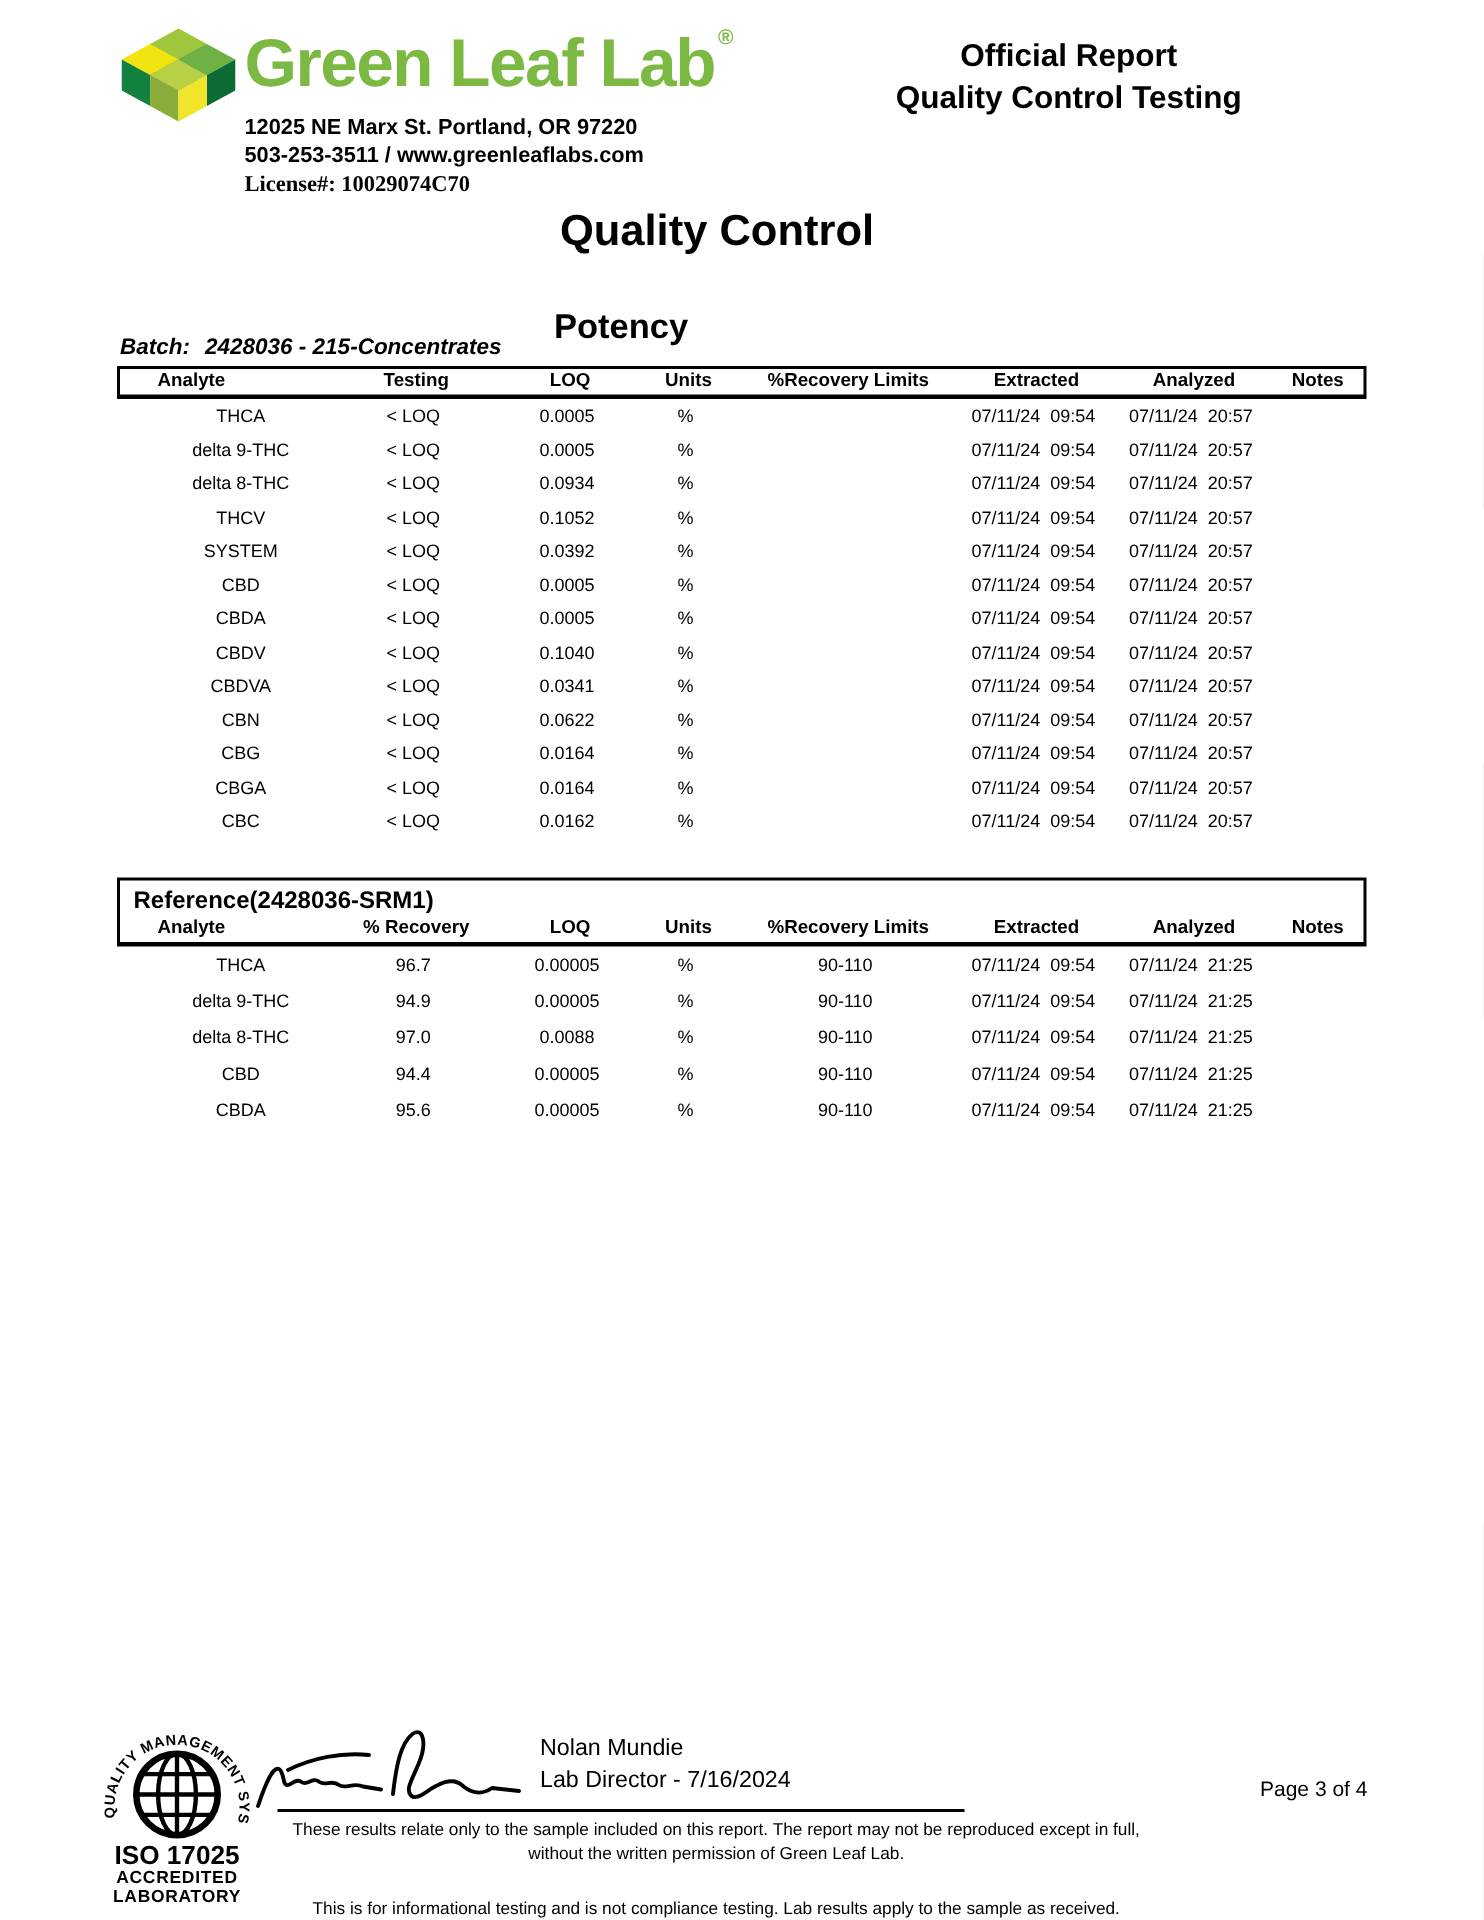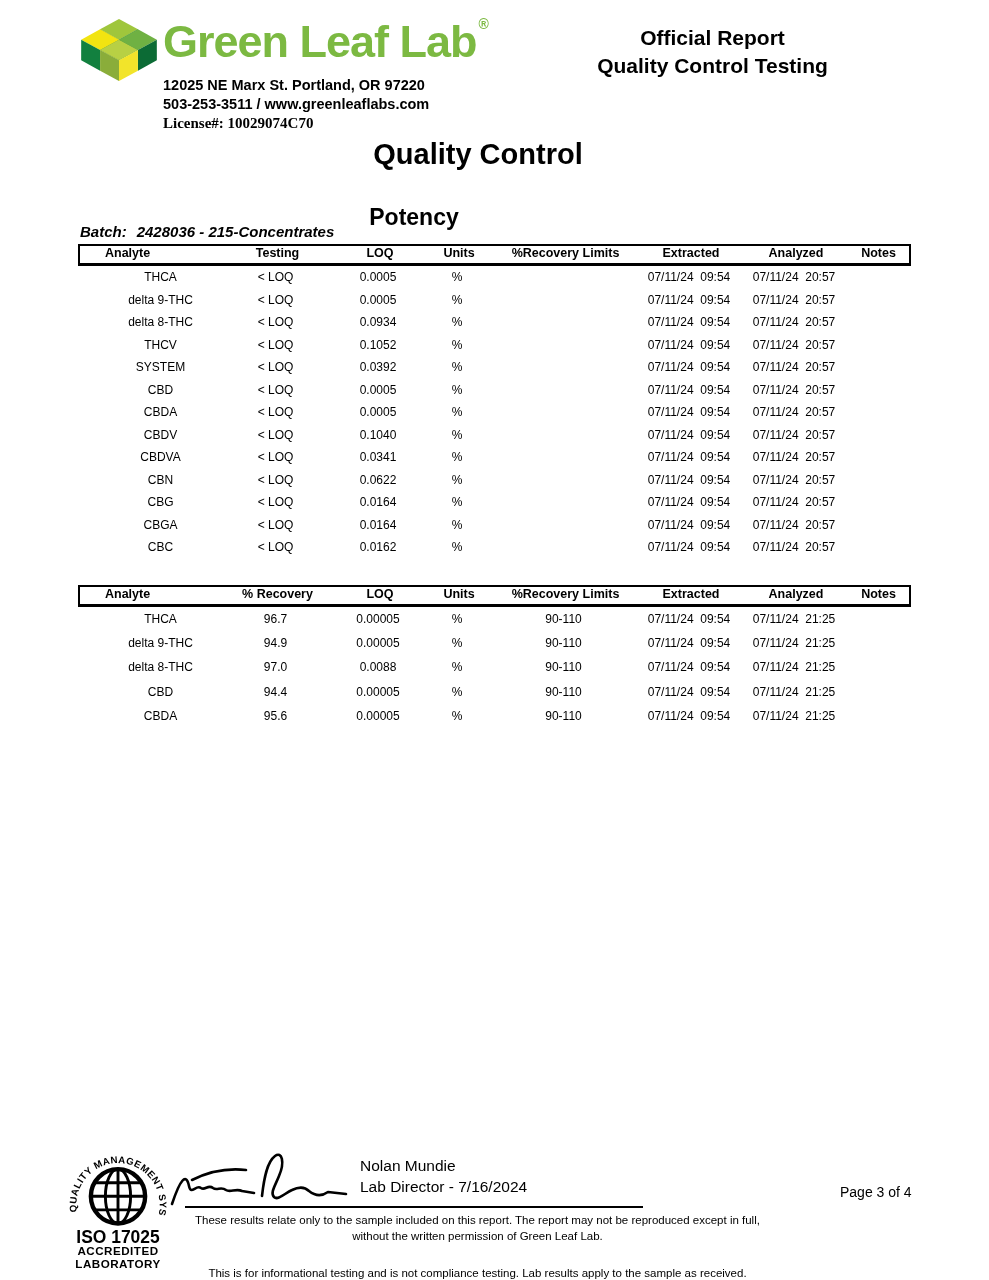--- a/index.html
+++ b/index.html
@@ -226,20 +226,21 @@
           <span class="cell"></span>
           <span class="cell">07/11/24  09:54</span>
           <span class="cell">07/11/24  20:57</span>
           <span class="cell"></span>
         </div>
       </div>
   </div>
 
   <div class="qc-table qc-table--ref">
     <div class="qc-box">
+      <div class="qc-box-title">Reference(2428036-SRM1)</div>
       <div class="qc-grid qc-header">
           <span class="cell left">Analyte</span>
           <span class="cell">% Recovery</span>
           <span class="cell">LOQ</span>
           <span class="cell">Units</span>
           <span class="cell">%Recovery Limits</span>
           <span class="cell">Extracted</span>
           <span class="cell">Analyzed</span>
           <span class="cell">Notes</span>
         </div>

